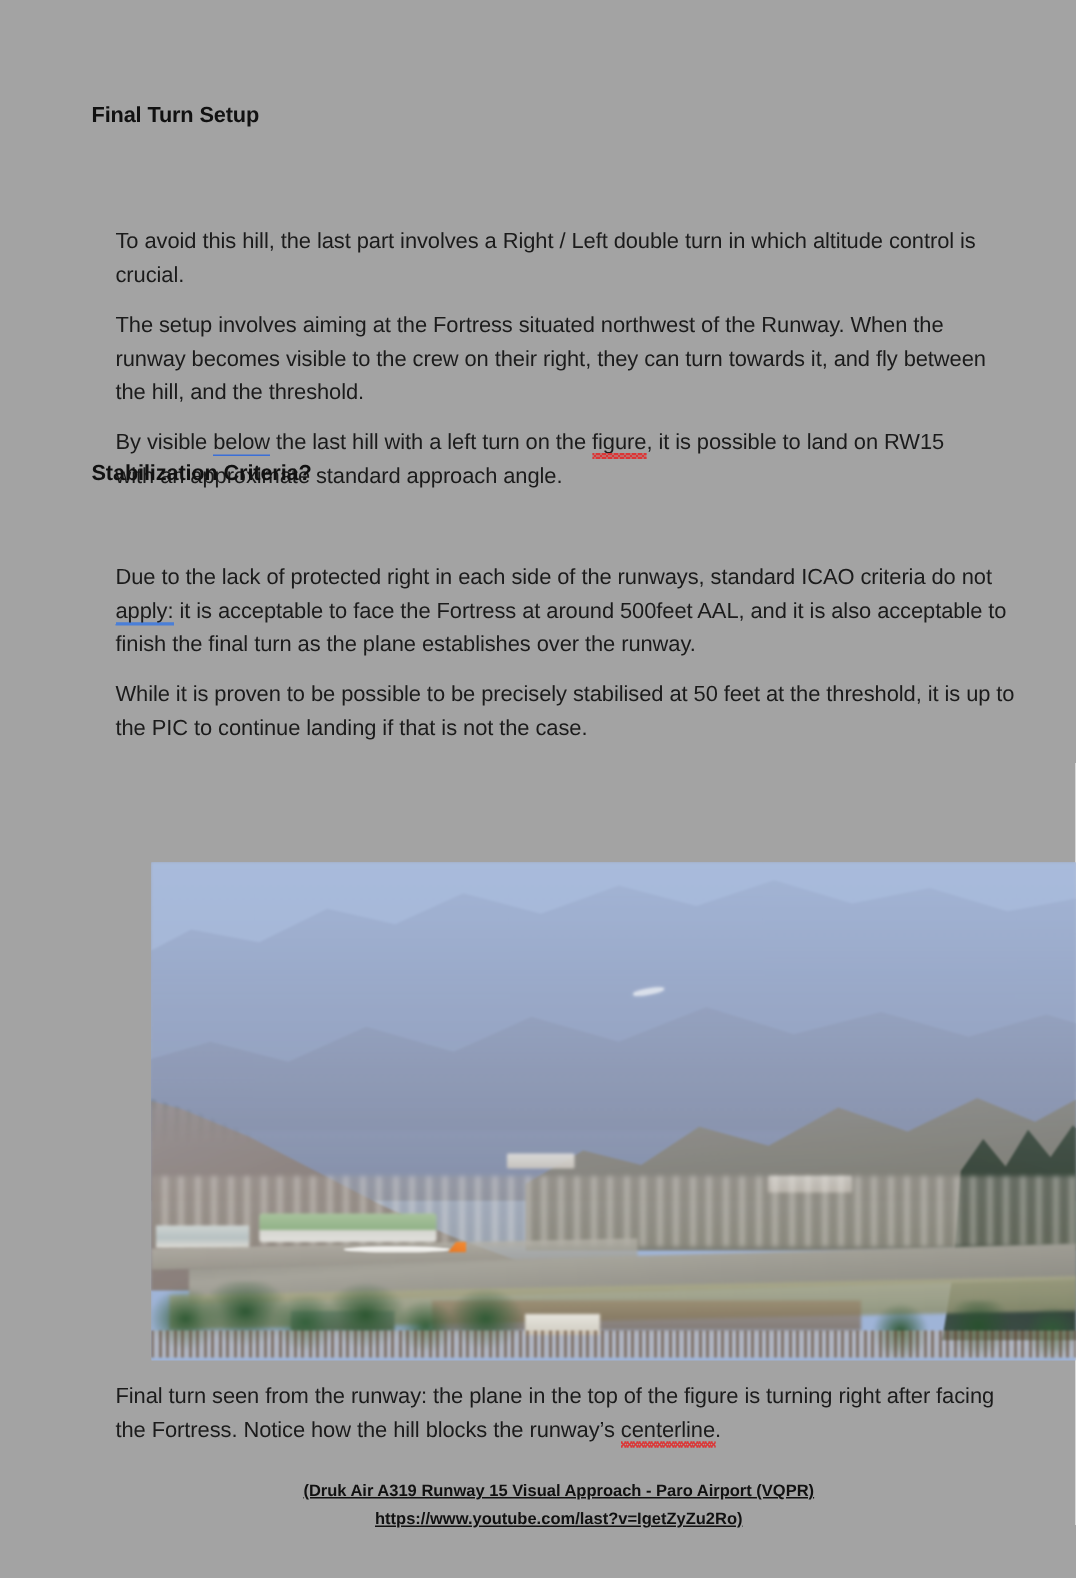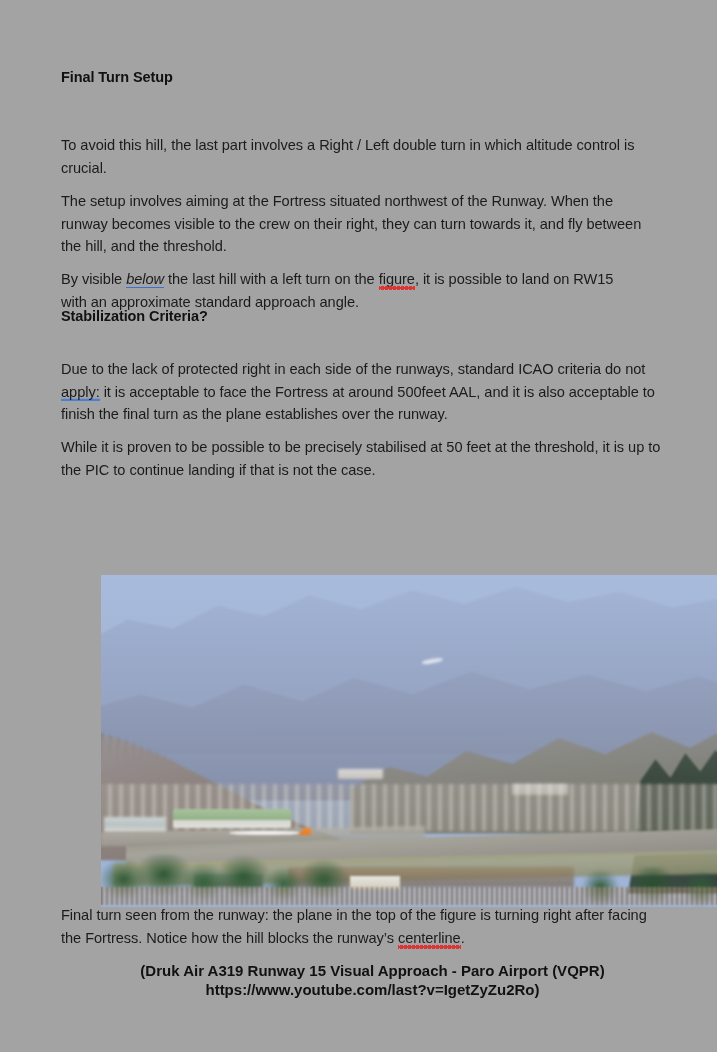--- a/index.html
+++ b/index.html
@@ -35,37 +35,36 @@
     margin: 0;
     letter-spacing: -0.1px;
   }
   .heading-1 { position: absolute; top: 69px; }
   .heading-2 { position: absolute; top: 308px; }
 
   p.body-text {
     font-size: 14.6px;
     line-height: 22.6px;
     color: #1b1b1b;
-    margin: 0;
+    margin: 16px;
     position: absolute;
     letter-spacing: -0.05px;
   }
   .para-1 { top: 134px; width: 604px; }
   .para-2 { top: 190px; width: 590px; }
   .para-3 { top: 268px; width: 580px; }
   .para-4 { top: 358px; width: 602px; }
   .para-5 { top: 436px; width: 606px; }
   .caption-text { top: 904px; width: 600px; }
 
   .link-underline {
     color: #1b1b1b;
     text-decoration: none;
     border-bottom: 1.4px solid #3a6fd8;
     padding-bottom: 0px;
-    font-style: italic;
   }
   .grammar-underline {
     color: #1b1b1b;
     text-decoration: none;
     position: relative;
     border-bottom: 1.3px solid #4a7fd8;
     box-shadow: inset 0 -3.4px 0 -2.2px #4a7fd8;
   }
   .spell-error {
     position: relative;
@@ -371,27 +370,28 @@
     position: absolute;
     inset: 0;
     backdrop-filter: blur(0.8px);
     pointer-events: none;
   }
 
   
   .source-credit {
     position: absolute;
     left: 61px;
-    top: 961px;
+    top: 985px;
     width: 623px;
     text-align: center;
-    font-size: 15px;
+    font-size: 11px;
     font-weight: bold;
     line-height: 19px;
     color: #111111;
+    text-decoration: underline;
   }
   .source-credit .line { display: block; }
 </style>
 </head>
 <body>
 
 <div class="page">
 
   <div class="content">
 

